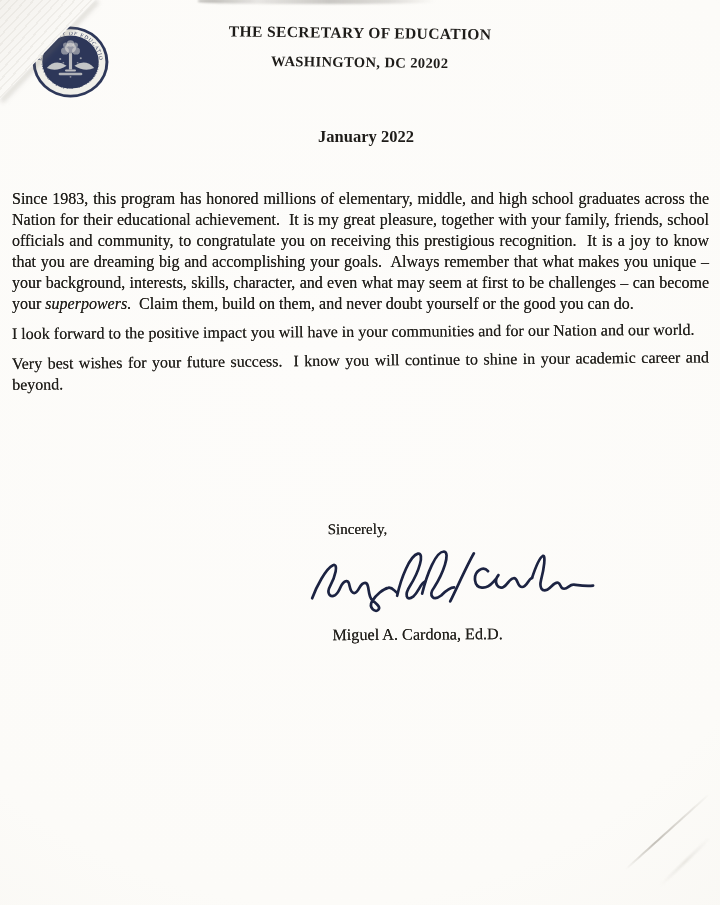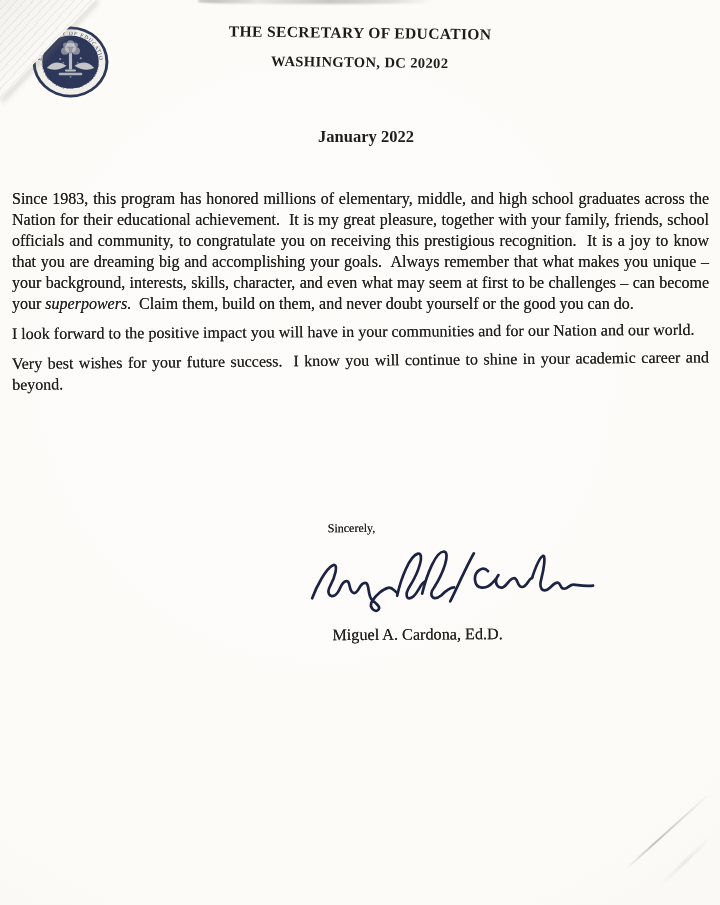--- a/index.html
+++ b/index.html
@@ -139,21 +139,21 @@
     position: absolute;
     left: 0; top: 0;
     width: 720px; height: 905px;
     transform: rotate(-0.35deg);
     transform-origin: 360px 570px;
     pointer-events: none;
   }
   .valediction {
     position: absolute;
     left: 328px; top: 521px;
-    font-size: 12px;
+    font-size: 15px;
     color: #201e1a;
     text-shadow: 0 0 0.4px rgba(32,30,26,0.85);
   }
   .signature {
     position: absolute;
     left: 302px; top: 544px;
     width: 295px; height: 72px;
   }
   .signer-name {
     position: absolute;

